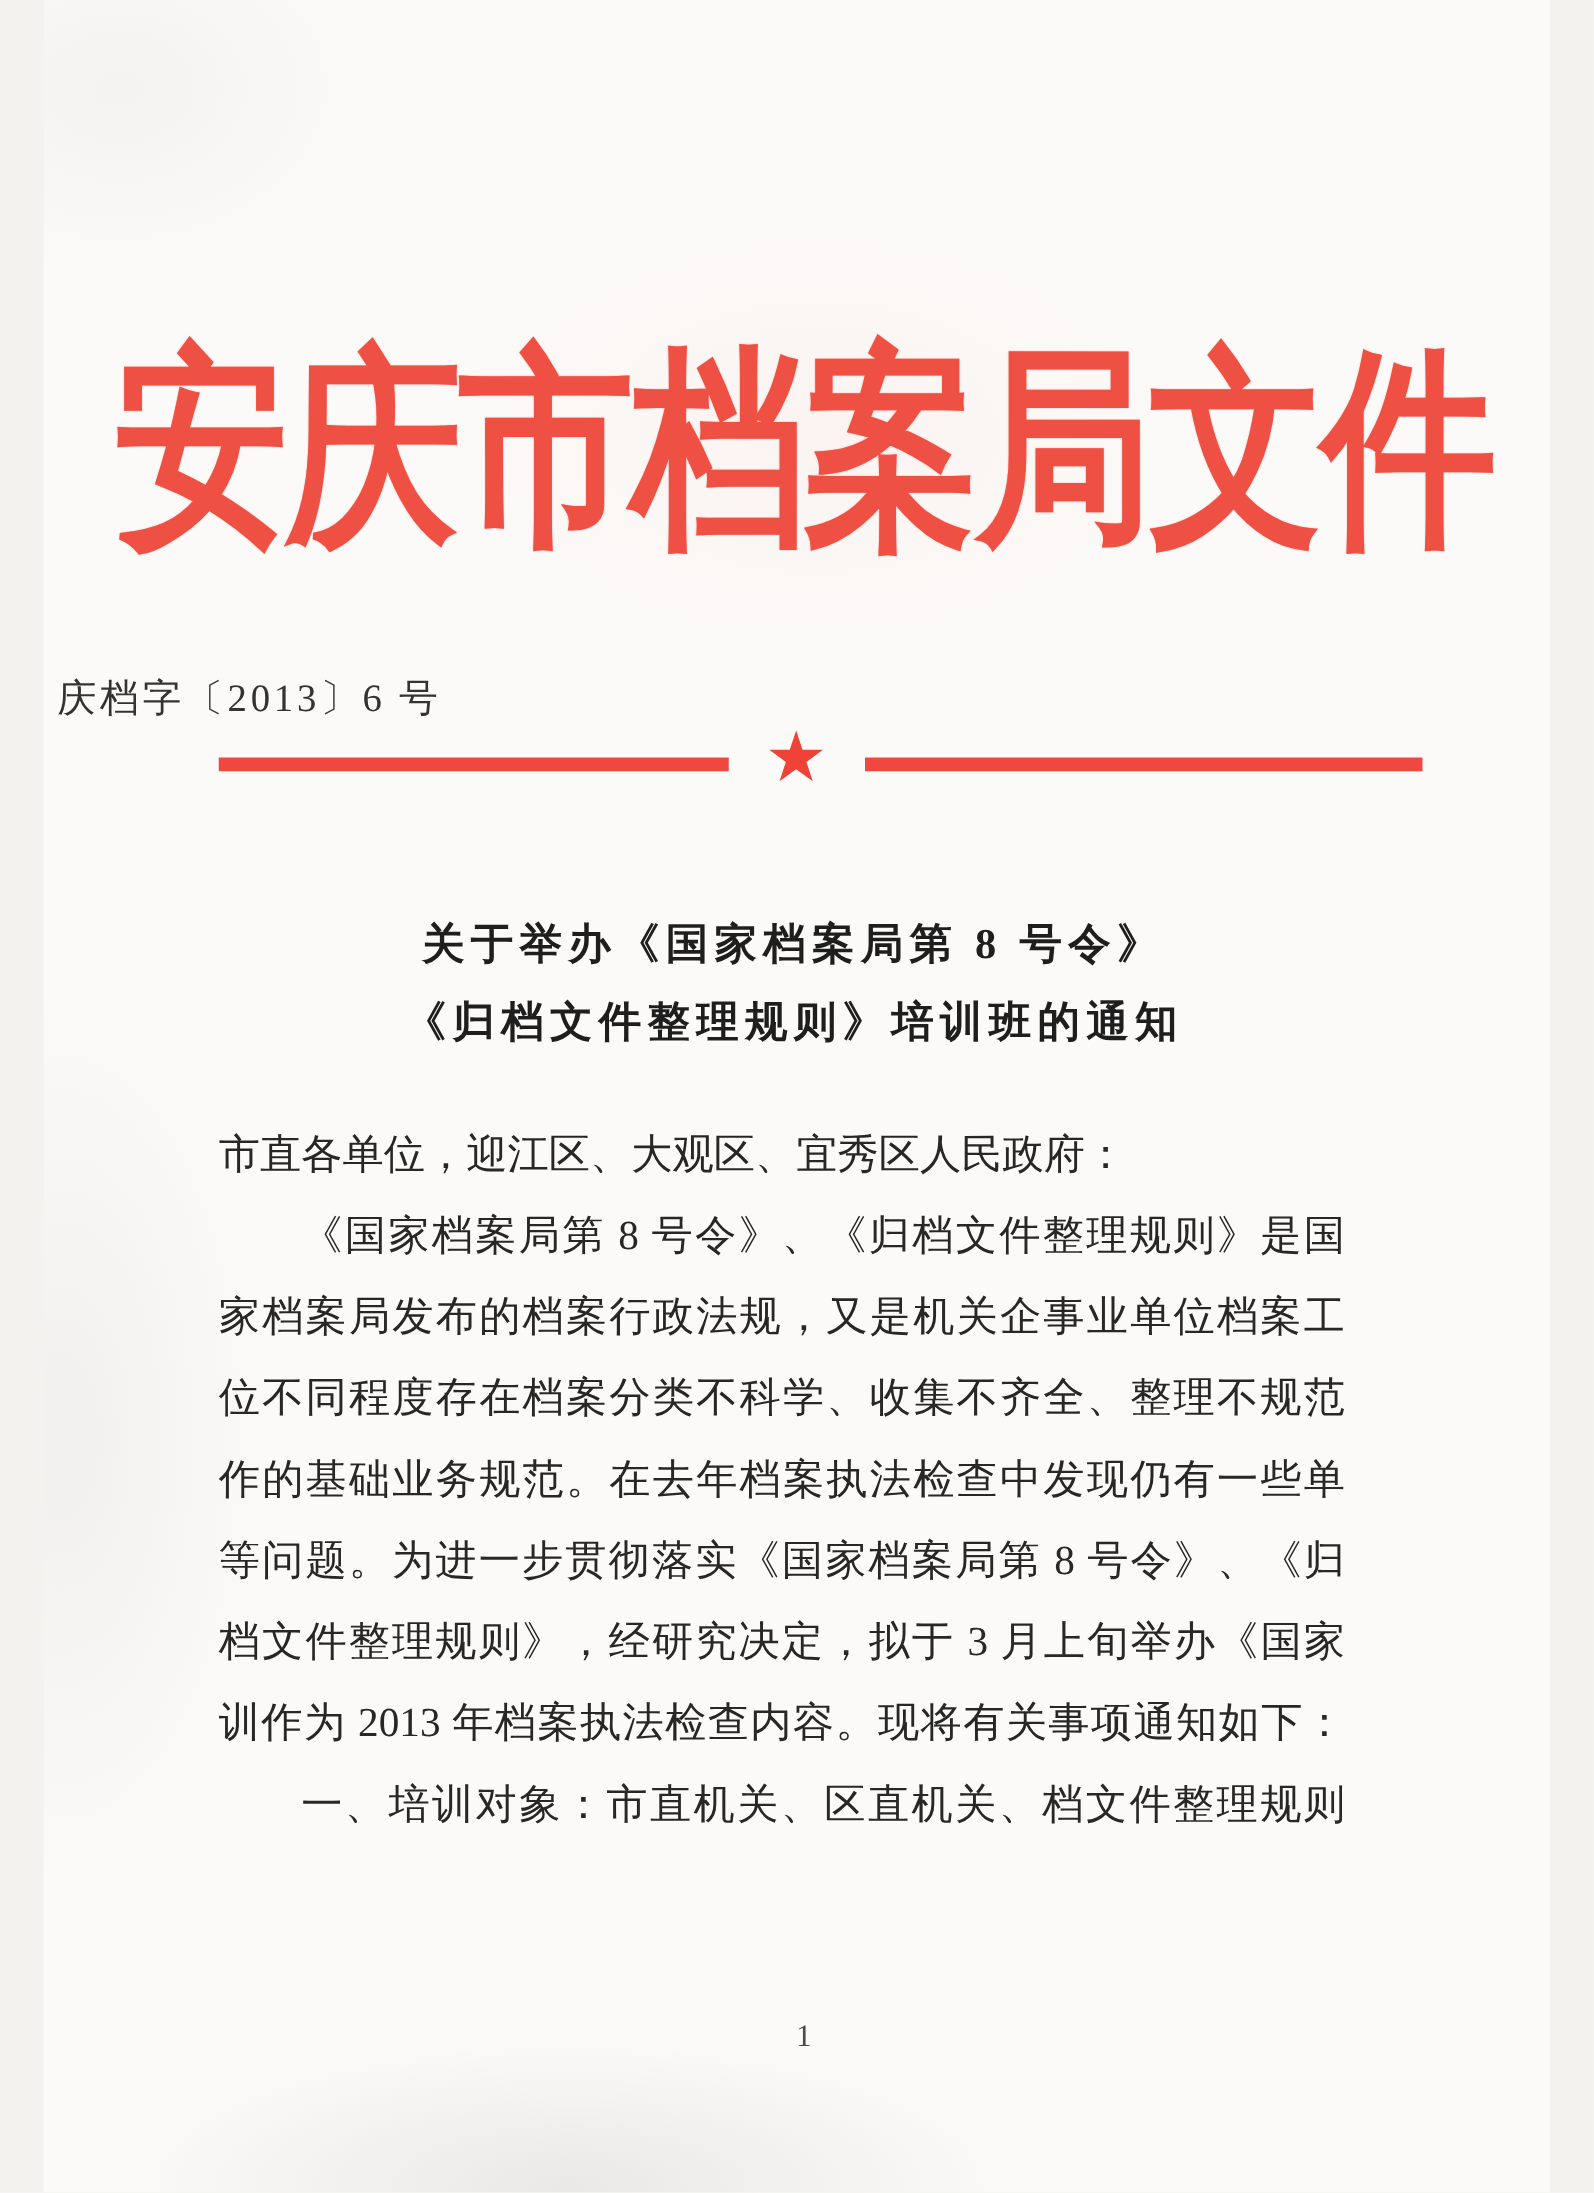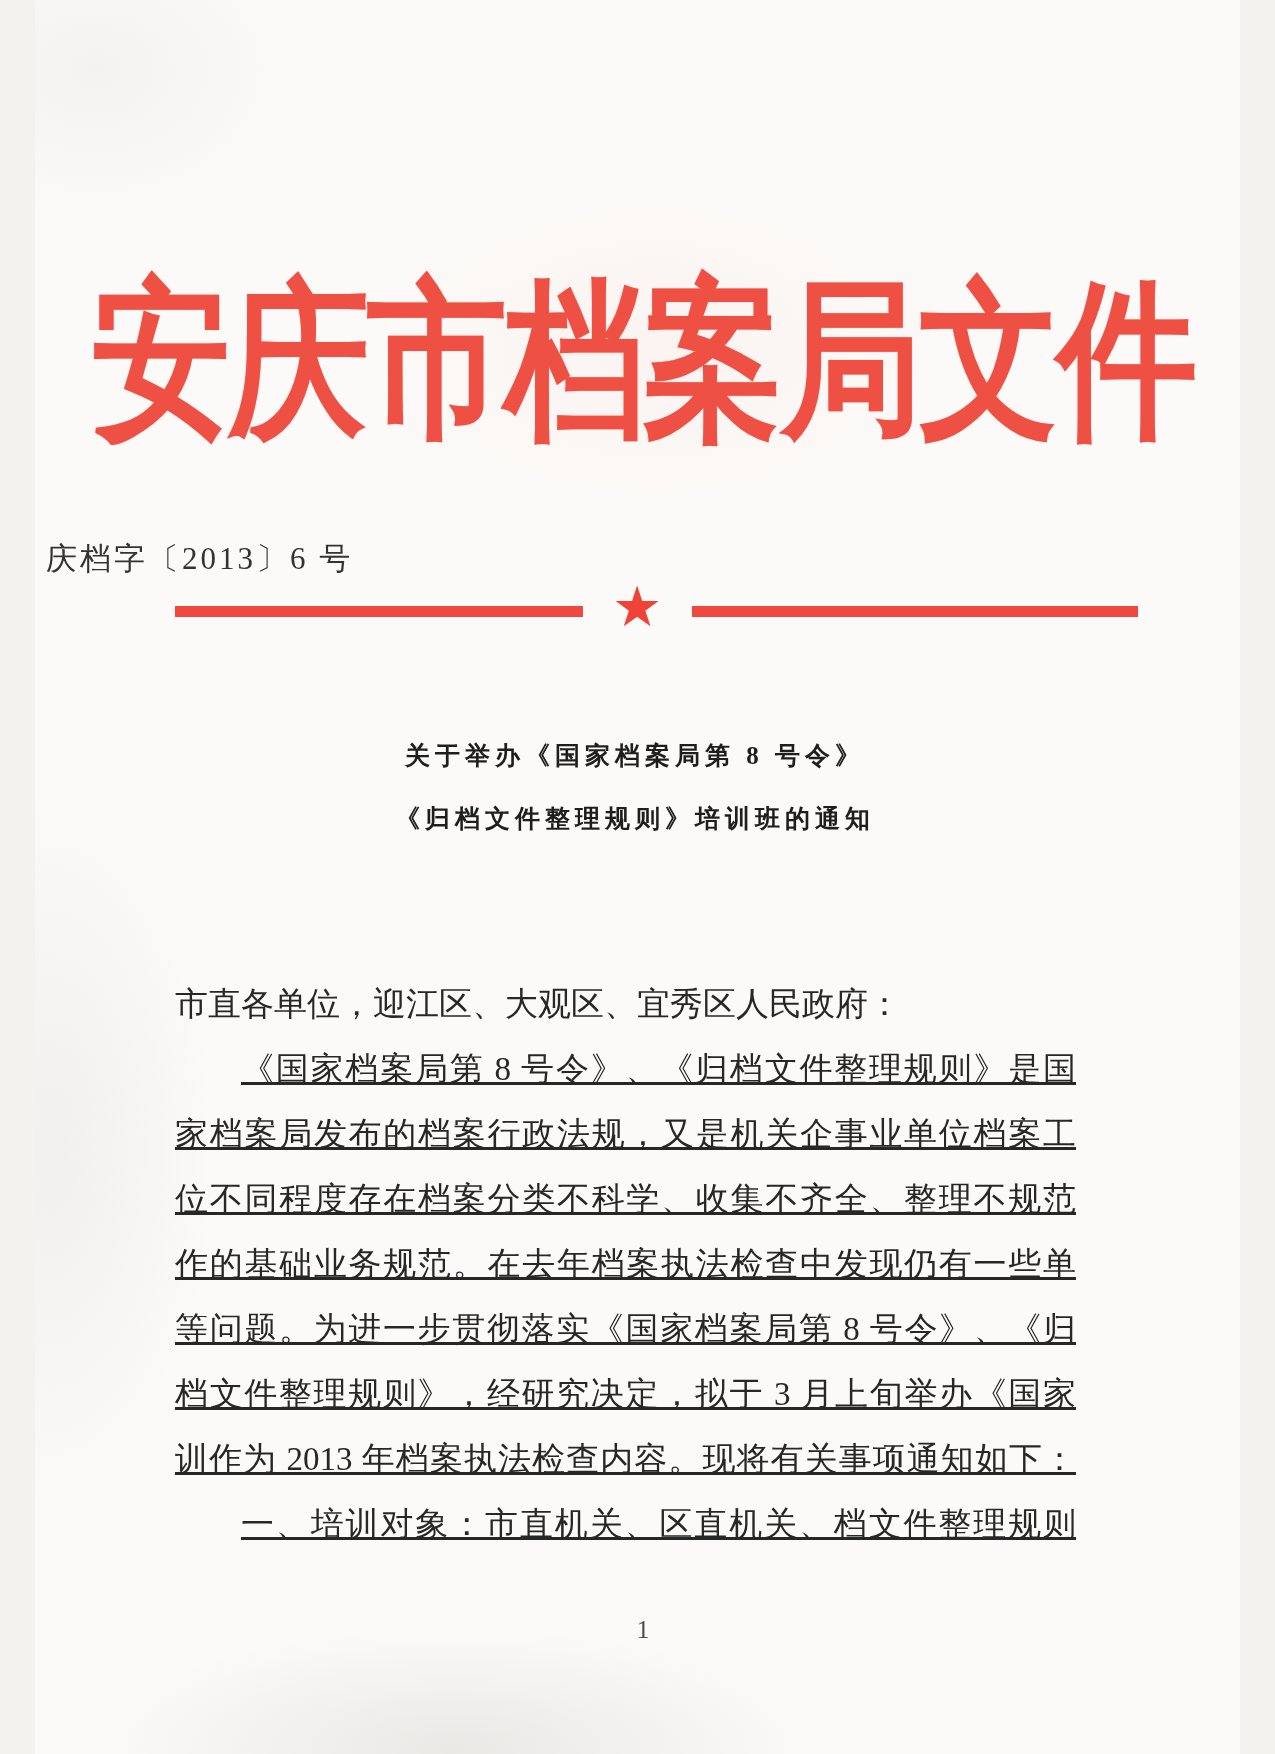--- a/index.html
+++ b/index.html
@@ -42,33 +42,33 @@
     position:absolute;left:570px;top:576px;width:64px;
     text-align:center;
     font-size:56px;line-height:62px;
     color:#ef4338;
     font-family:"DejaVu Sans","Liberation Sans",sans-serif;
   }
   
   .doc-title{
     position:absolute;top:724px;left:0;width:1200px;
     text-align:center;
-    font-size:25px;line-height:63px;
+    font-size:34px;line-height:63px;
     font-weight:bold;
     letter-spacing:5px;
     color:#1e1e1e;
   }
   
   .body-block{
-    position:absolute;top:972px;left:140px;width:901px;
+    position:absolute;top:892px;left:140px;width:901px;
     font-size:33px;line-height:65px;
     color:#272727;
   }
   .bl{text-align:left;}
-  .bl.j{text-align:justify;text-align-last:justify;text-justify:inter-character;text-decoration:underline;}
+  .bl.j{text-align:justify;text-align-last:justify;text-justify:inter-character;}
   .bl.i{padding-left:66px;}
   
   .page-num{
     position:absolute;top:1615px;left:0;width:1216px;
     text-align:center;
     font-size:25px;line-height:30px;
     color:#4a4a4a;
   }
 </style>
 </head>

